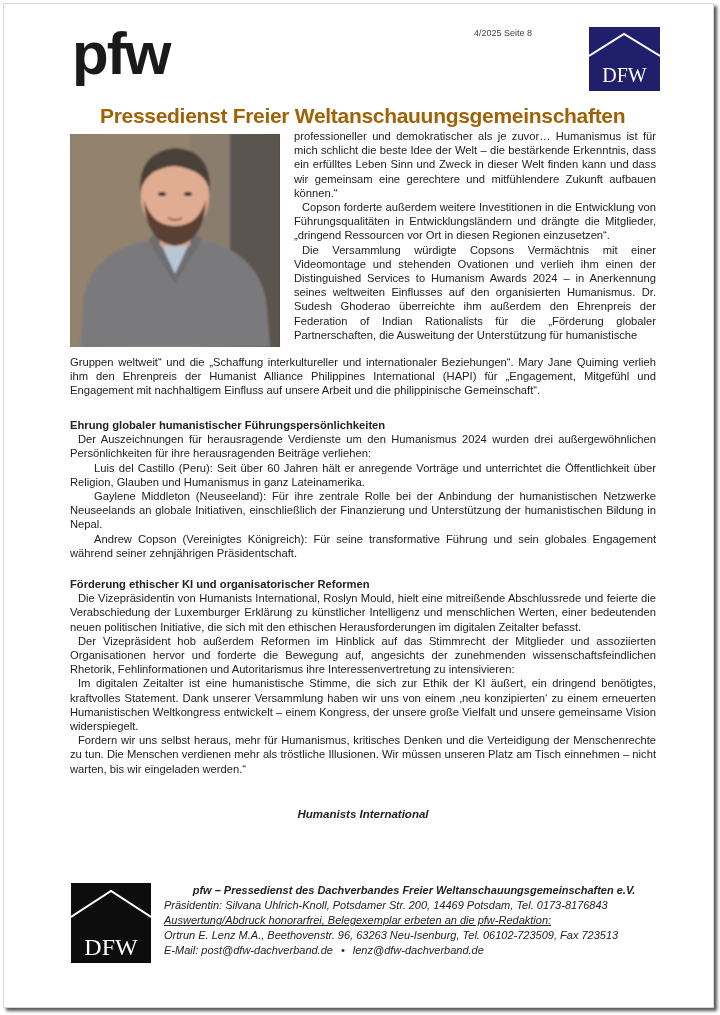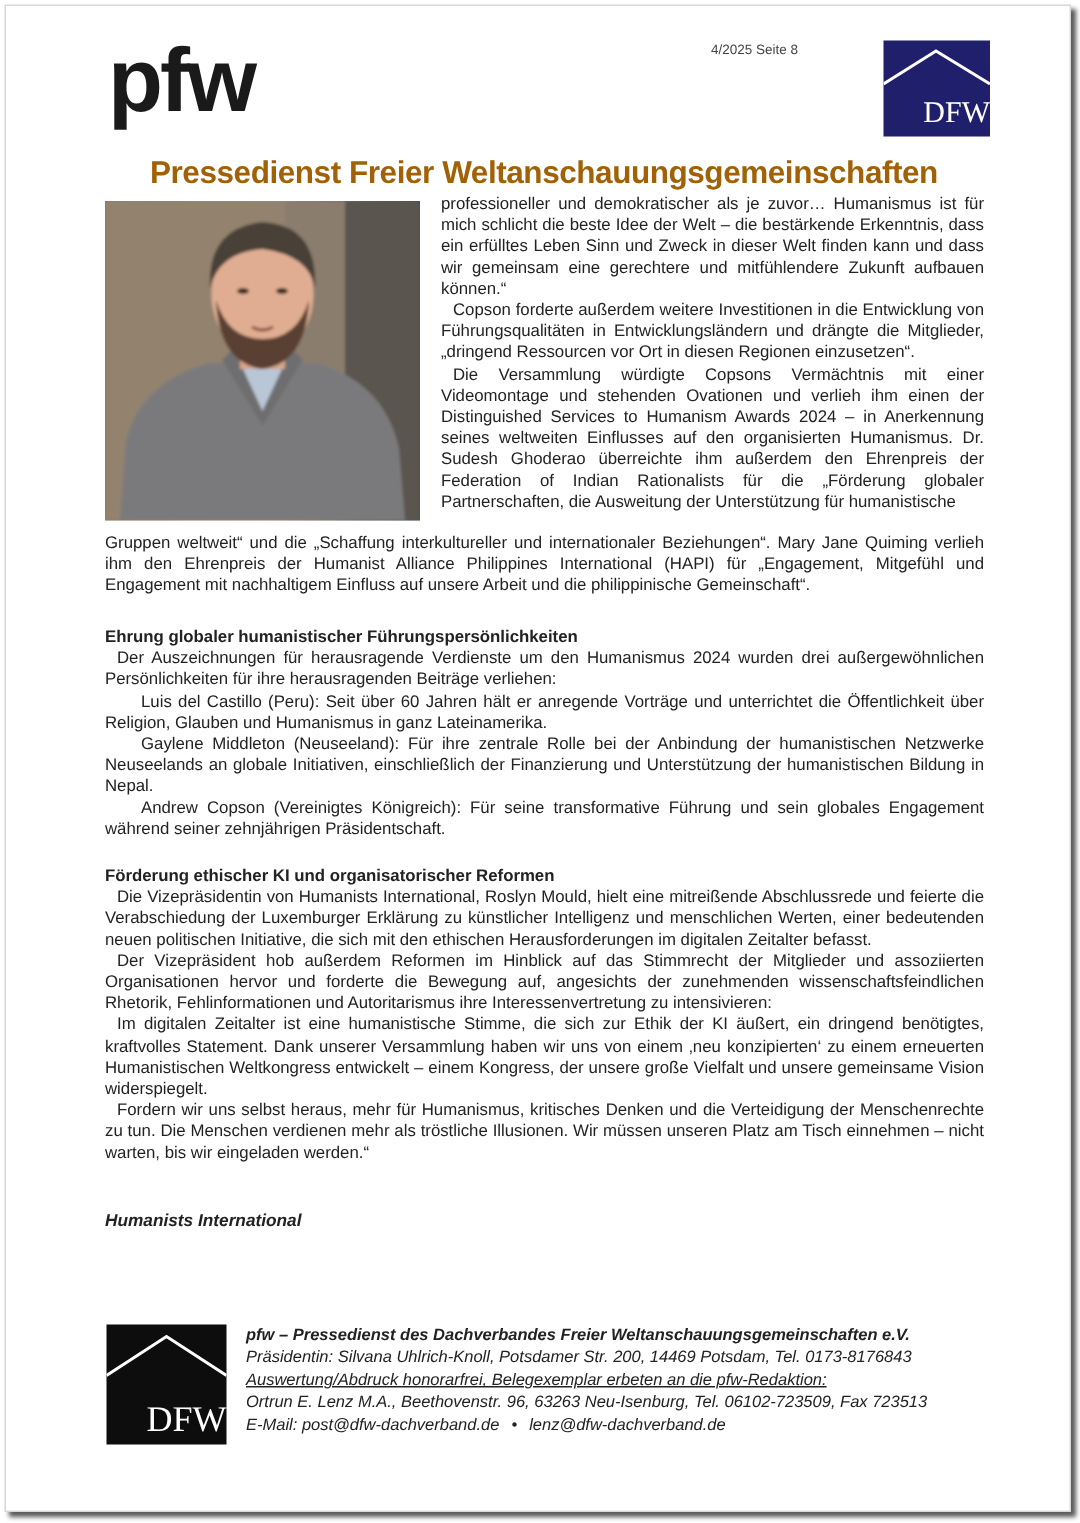--- a/index.html
+++ b/index.html
@@ -7,42 +7,42 @@
   .page {
     position:absolute; left:3px; top:3px; width:709px; height:1003px;
     background:#ffffff; border:1px solid #d8d8d8;
     box-shadow: 3px 3px 3px rgba(0,0,0,0.65);
   }
   .issue { position:absolute; left:470px; top:24px; font-size:9px; color:#444; }
   .logo-pfw { position:absolute; left:68px; top:20px; font-size:60px; font-weight:bold; letter-spacing:-2px; color:#1a1a1a; line-height:1; font-family:"Liberation Sans", sans-serif; }
   .subtitle { position:absolute; left:96px; top:100px; font-size:21px; font-weight:bold; color:#a16207; letter-spacing:-0.3px; }
   .dfw-top { position:absolute; left:585px; top:23px; width:71px; height:64px; background:#1f1f6b; }
   .dfw-bottom { position:absolute; left:67px; top:879px; width:80px; height:80px; background:#0d0d0d; }
-  .dfw-label { position:absolute; left:0; right:0; bottom:4px; text-align:right; color:#fff; font-family:"Liberation Serif", serif; }
+  .dfw-label { position:absolute; left:0; right:0; bottom:4px; text-align:center; color:#fff; font-family:"Liberation Serif", serif; }
   .dfw-top .dfw-label { font-size:20px; }
   .dfw-bottom .dfw-label { font-size:24px; bottom:2px; }
   .dfw-house { position:absolute; left:0; top:0; }
 
   .photo {
     position:absolute; left:66px; top:130px; width:210px; height:213px; overflow:hidden;
     background: linear-gradient(90deg,#8b7a66 0%,#9c8a73 35%,#a08d78 55%,#6b655f 80%,#4a4846 100%);
   }
 
   .text { position:absolute; font-size:11.2px; line-height:14.2px; color:#222; text-align:justify; }
   .text p { margin:0; text-indent:8px; }
   .text p.noind { text-indent:0; }
   .text p.ind2 { text-indent:24px; }
   .col-right { left:290px; top:125px; width:362px; }
   .full { left:66px; width:586px; }
   .wrap { left:66px; top:351px; width:586px; }
   .h { font-weight:bold; font-size:11.2px; margin:0; text-indent:0 !important; }
-  .sig { position:absolute; left:66px; top:804px; width:586px; text-align:left; font-weight:bold; font-style:italic; font-size:11.5px; color:#222; }
+  .sig { position:absolute; left:66px; top:804px; width:586px; text-align:center; font-weight:bold; font-style:italic; font-size:11.5px; color:#222; }
 
   .footer { position:absolute; left:160px; top:879px; width:500px; font-size:11px; line-height:15px; color:#222; font-style:italic; }
-  .footer .l1 { font-weight:bold; }
+  .footer .l1 { font-weight:bold;text-align:center; }
   .footer .l3 { text-decoration:underline; }
   .footer .dot { margin:0 8px; }
 </style>
 </head>
 <body>
 
 <div class="page">
 
   <div class="issue">4/2025 Seite 8</div>
 

